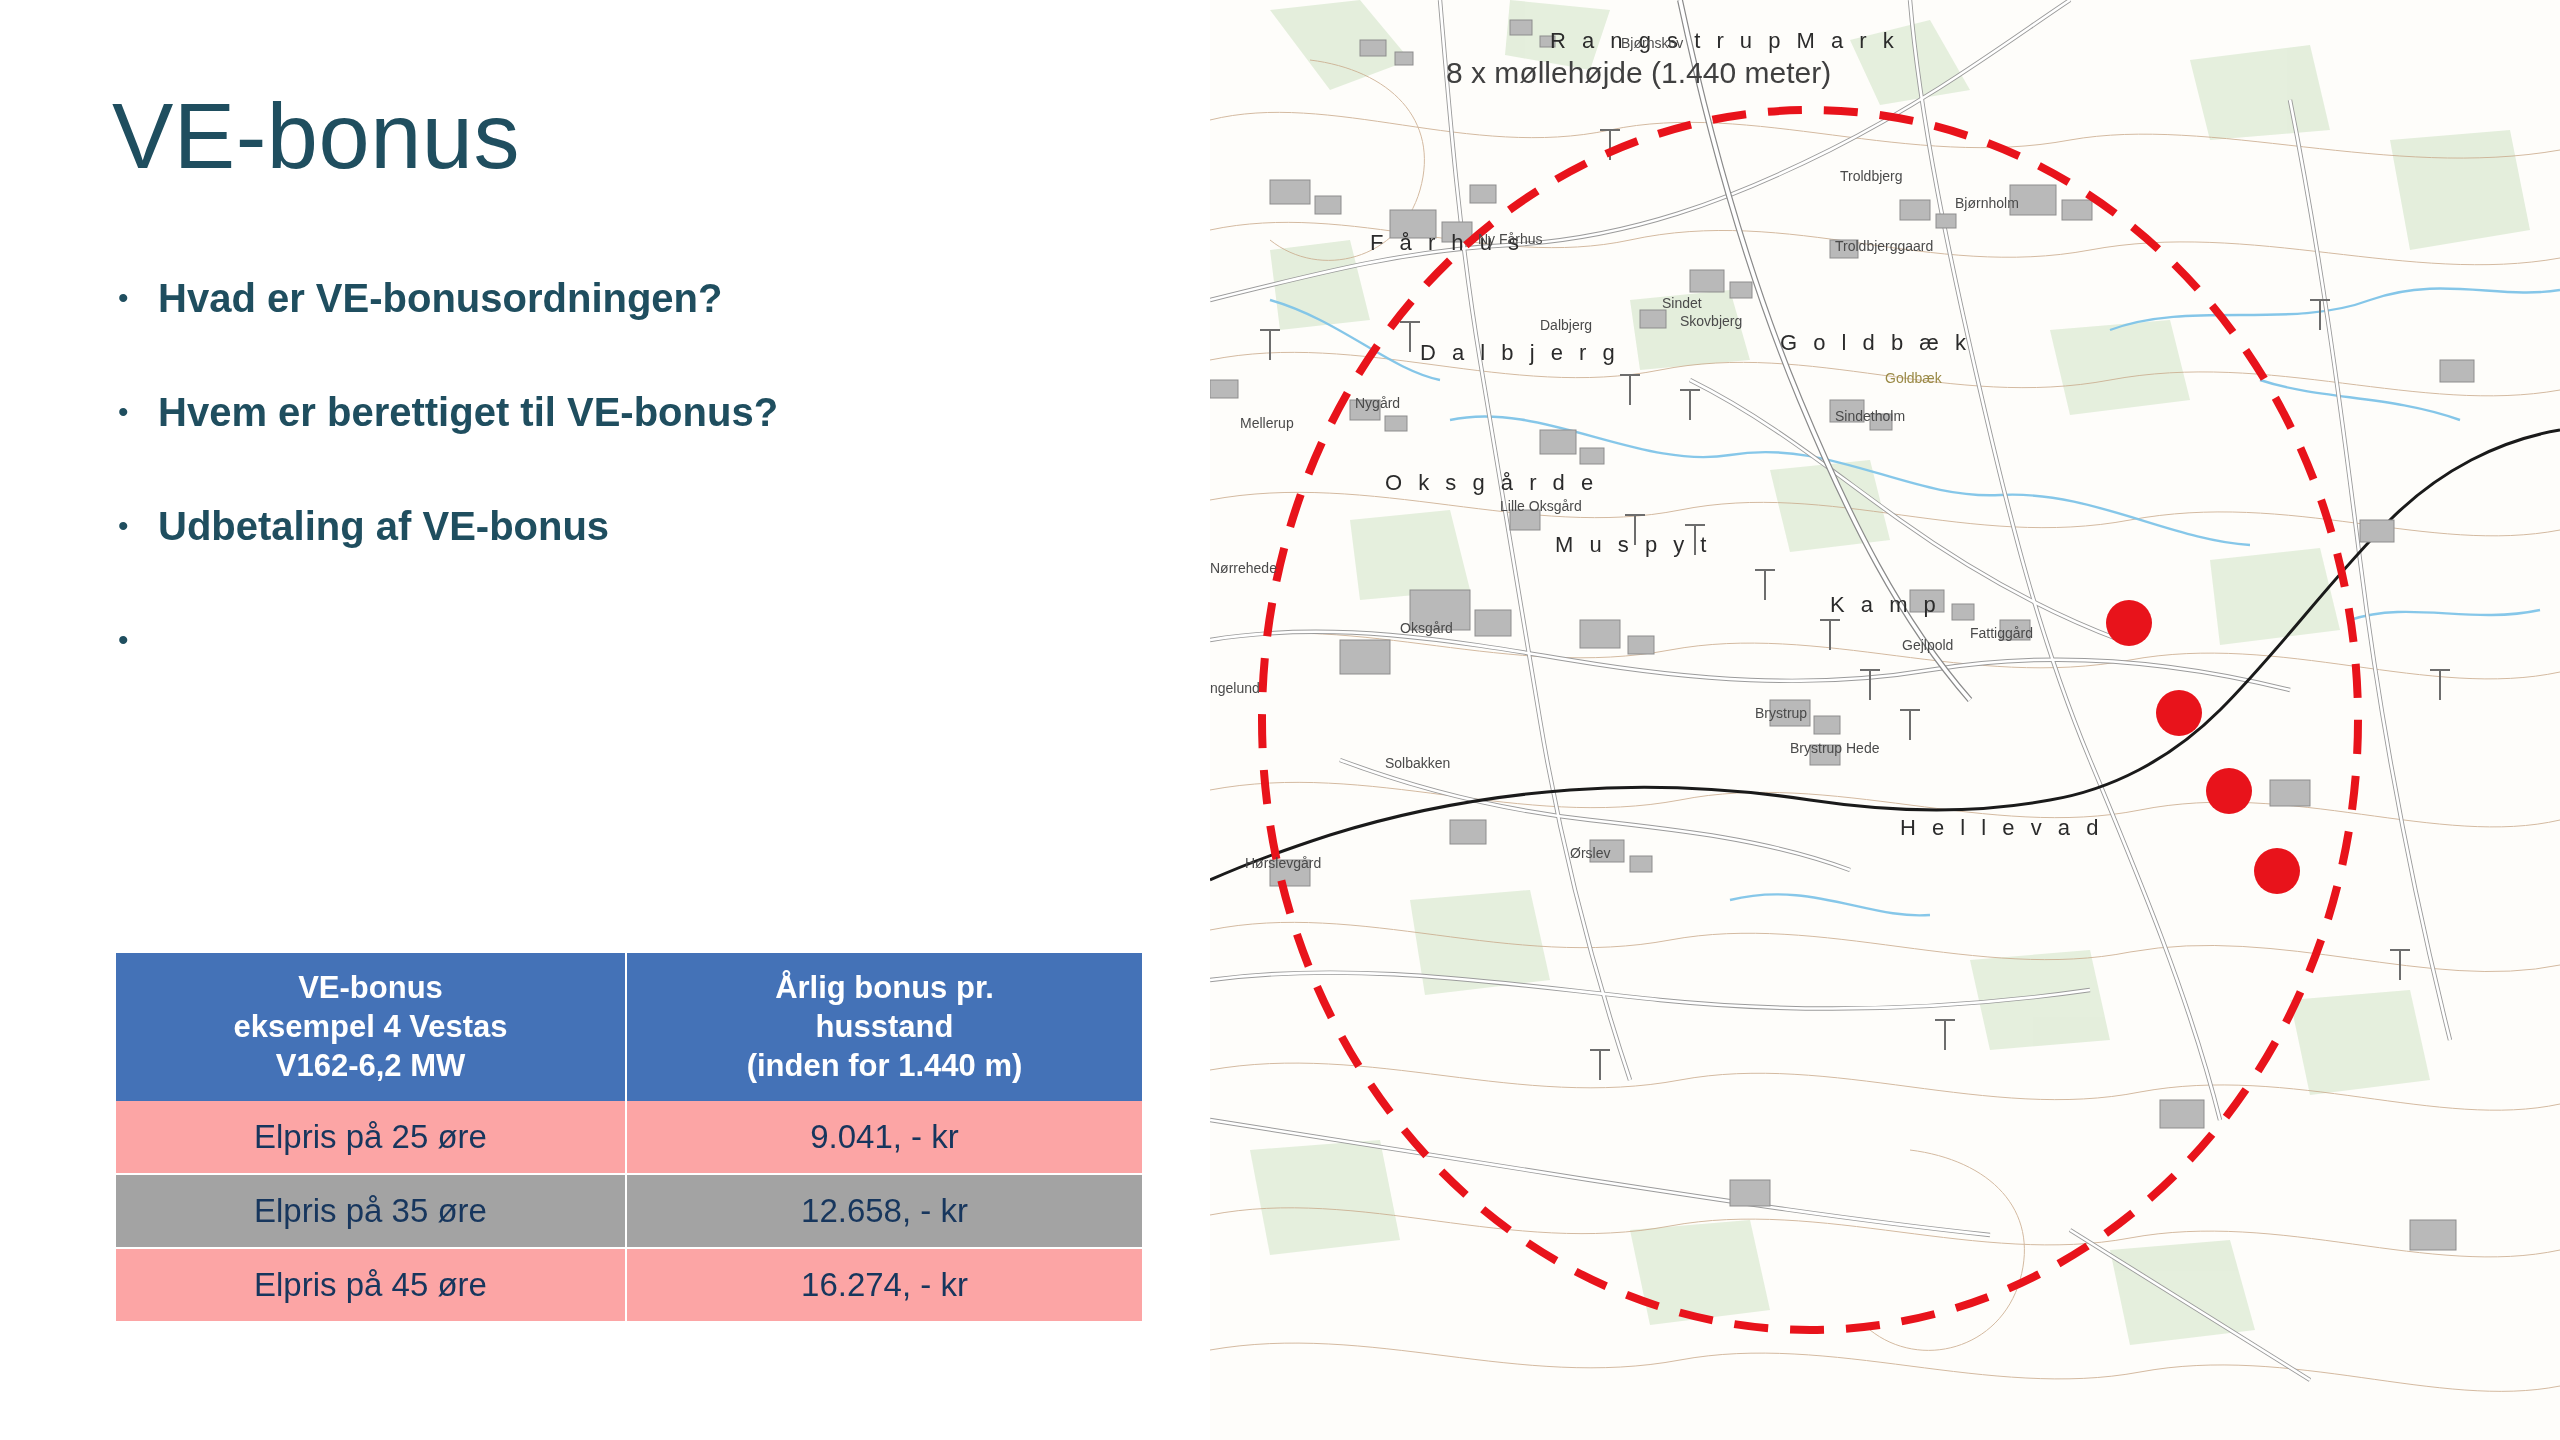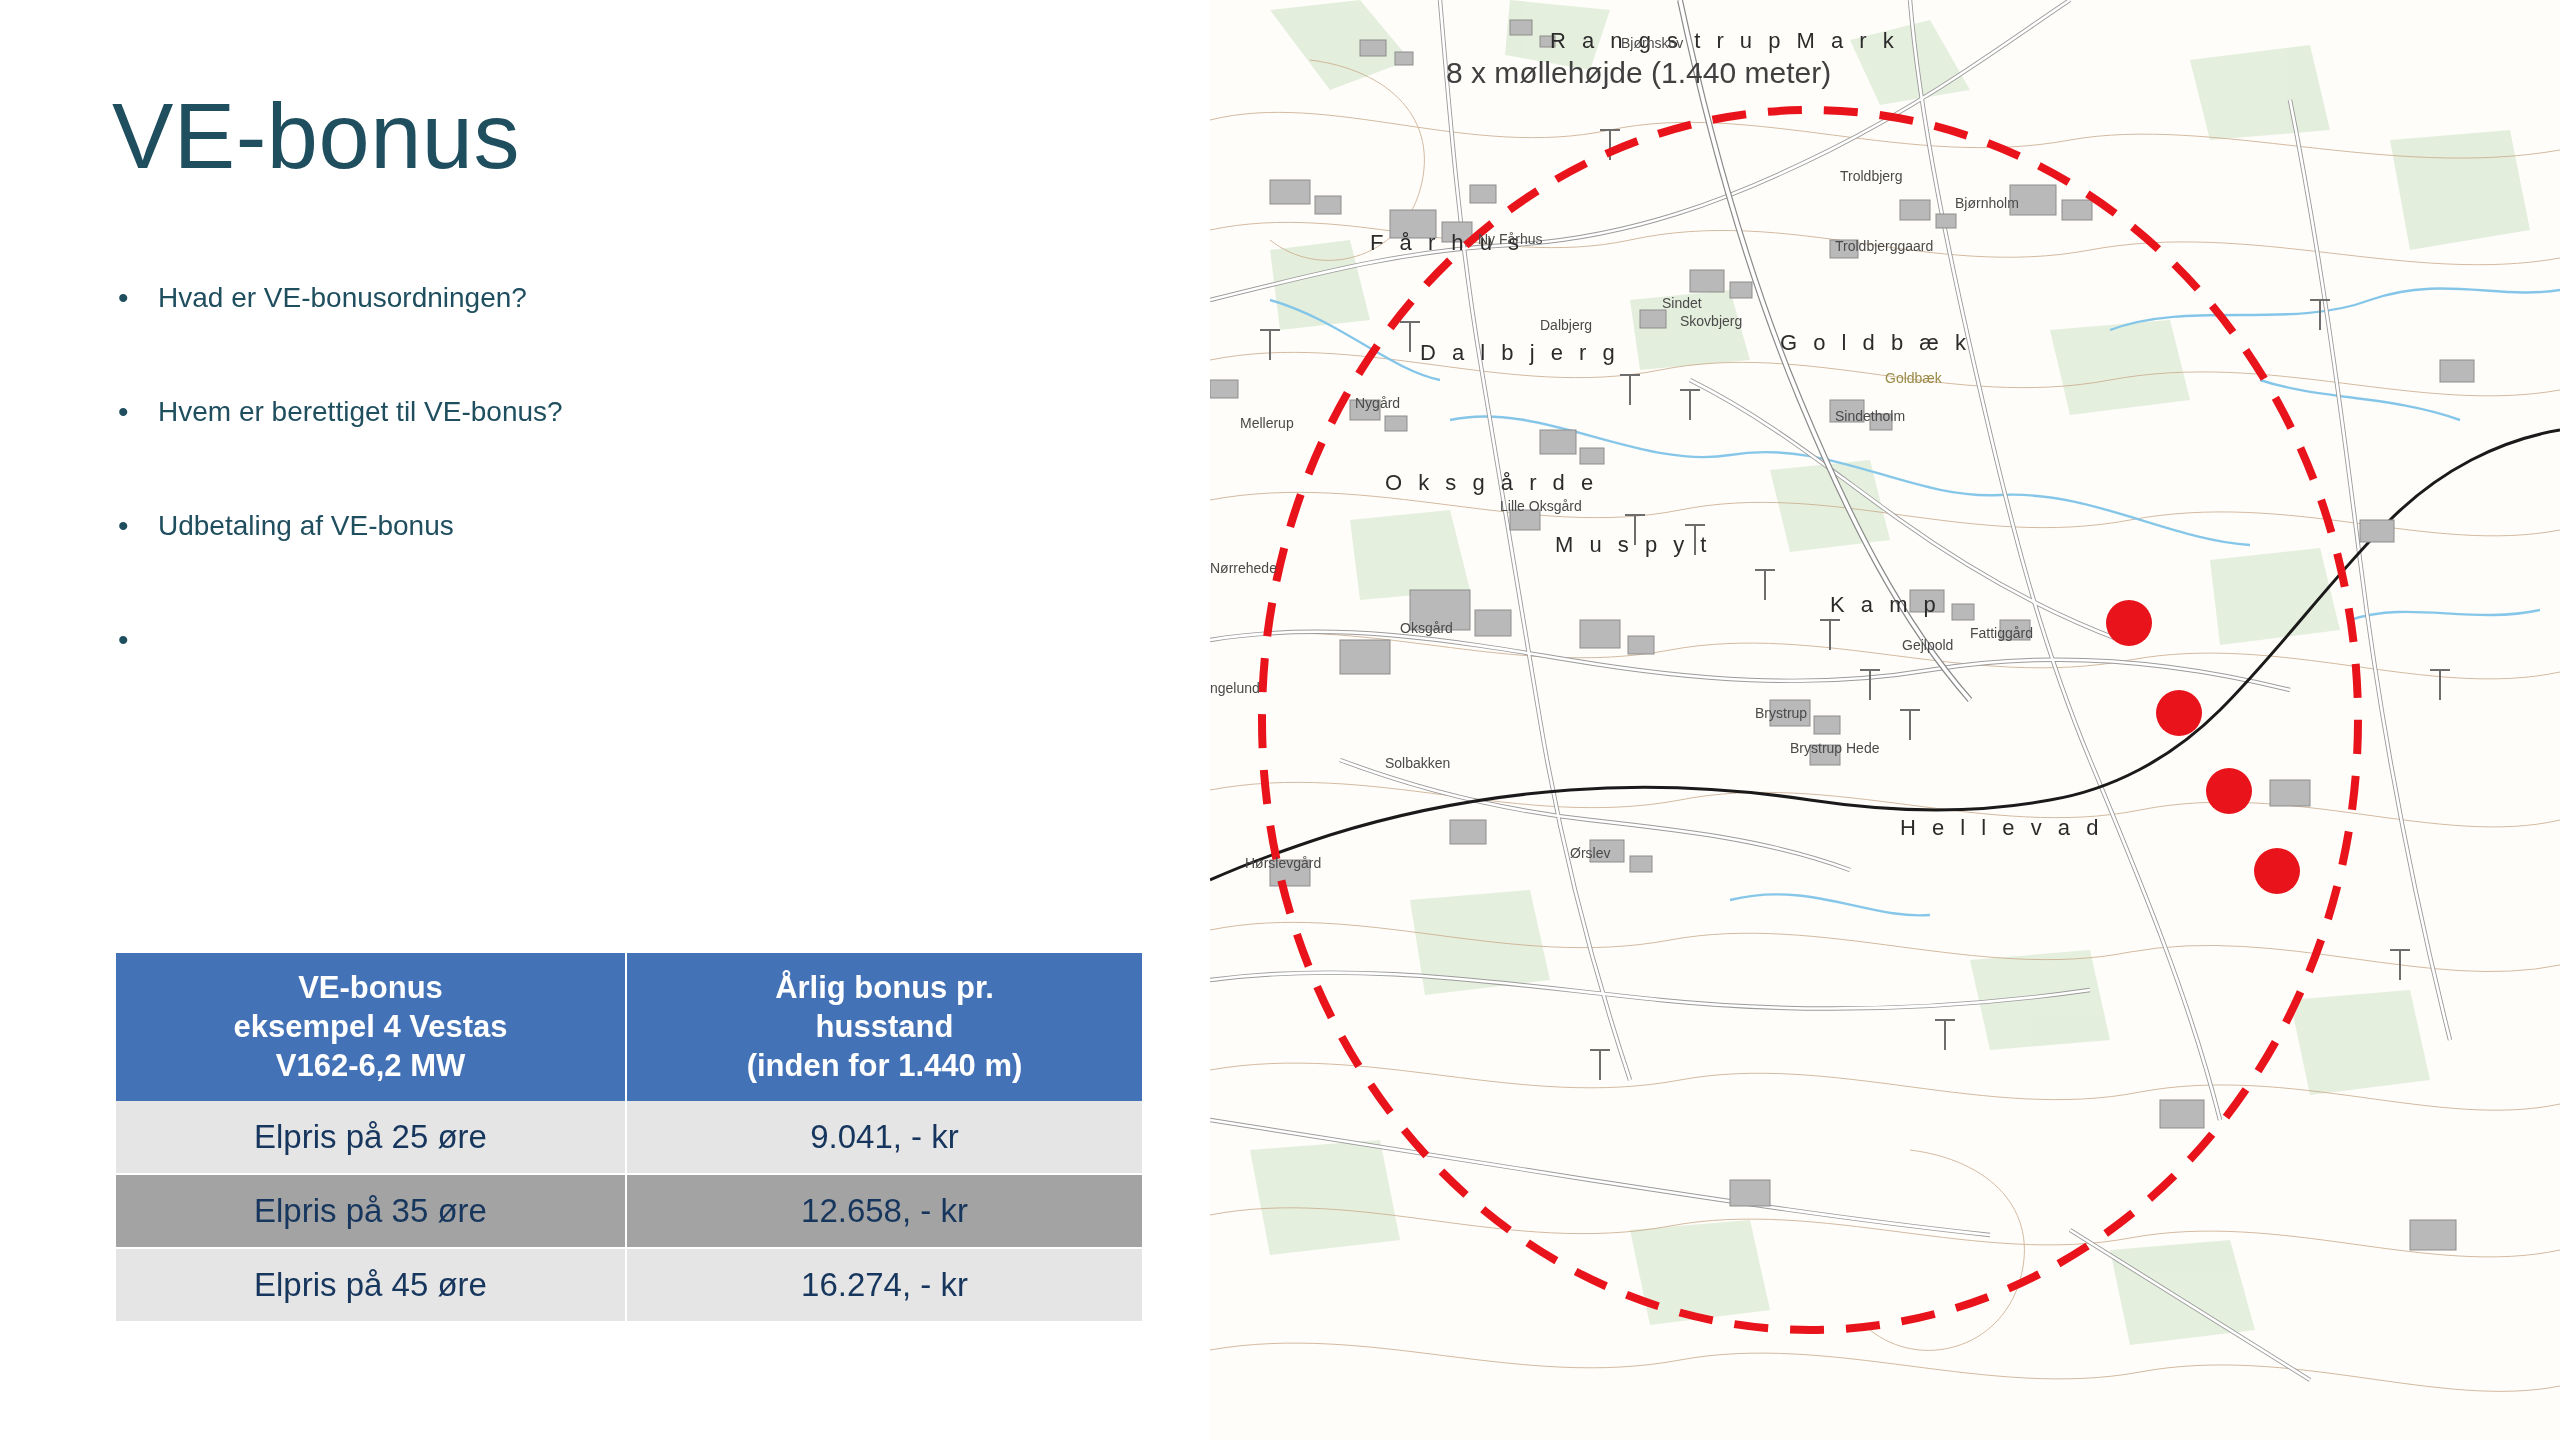--- a/index.html
+++ b/index.html
@@ -52,23 +52,23 @@
     width: 40px;
     flex: 0 0 40px;
     color: #1F4E5F;
     font-size: 30px;
     line-height: 52px;
     text-align: left;
     padding-left: 6px;
   }
   .bullet .btext {
     color: #1F4E5F;
-    font-size: 28px;
+    font-size: 40px;
     line-height: 52px;
-    font-weight: 400;
+    font-weight: 700;
   }
   .bullet .btext .l2 {
     display: block;
     margin-top: 16px;
   }
 
   
   .bonus-table {
     position: absolute;
     left: 116px;
@@ -91,21 +91,21 @@
   .bonus-table th:last-child { border-right: none; }
   .bonus-table td {
     font-size: 33px;
     color: #17365D;
     text-align: center;
     padding: 17px 10px;
     border-right: 2px solid #ffffff;
     border-bottom: 2px solid #ffffff;
   }
   .bonus-table td:last-child { border-right: none; }
-  .bonus-table tr.r-odd td { background: #e5e5e5; margin-top: 43px; }
+  .bonus-table tr.r-odd td { background: #fca5a5; margin-top: 43px; }
   .bonus-table tr.r-even td { background: #a3a3a3; }
   .bonus-table col.c1 { width: 510px; }
   .bonus-table col.c2 { width: 516px; }
 
   
   .map-pane {
     position: absolute;
     left: 1210px;
     top: 0;
     width: 1350px;

